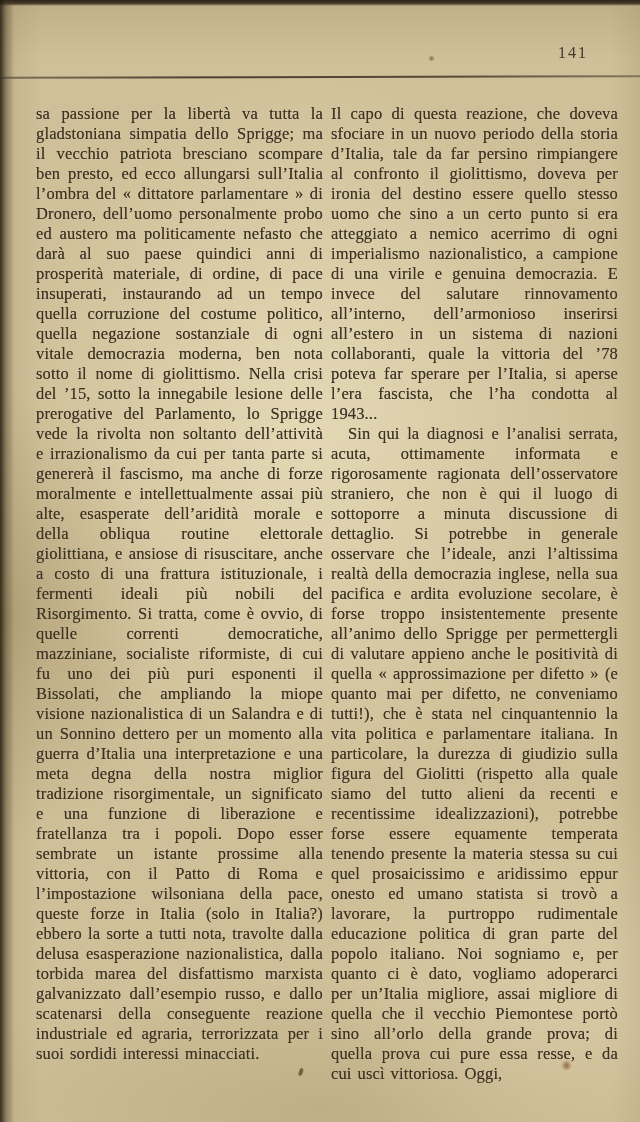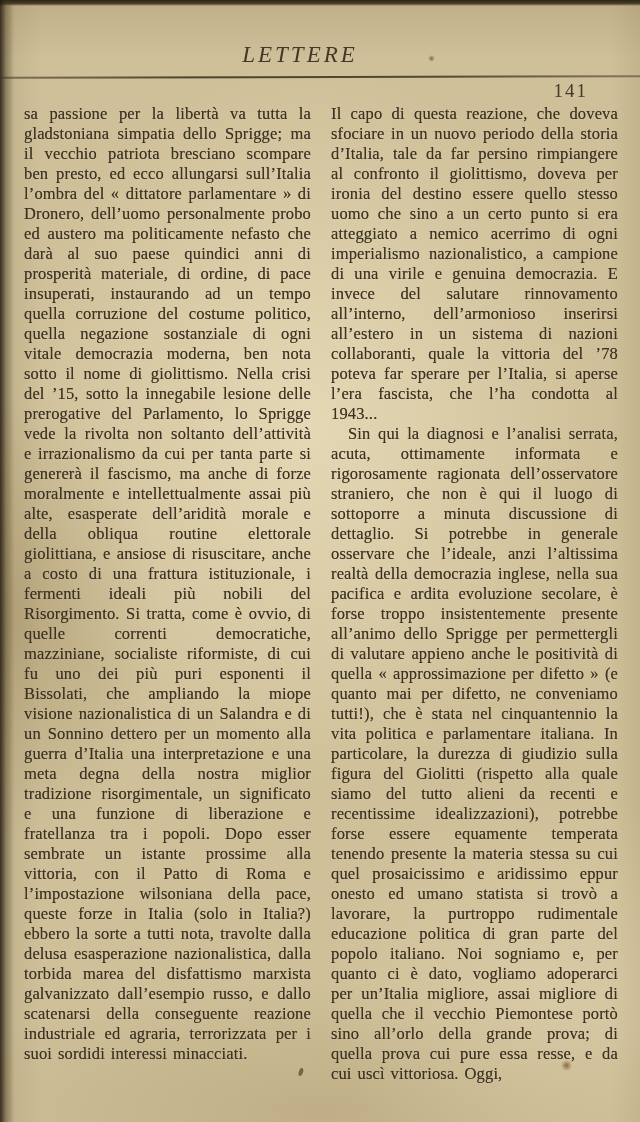--- a/index.html
+++ b/index.html
@@ -37,34 +37,33 @@
   .head-title {
     position: absolute; left: 0; top: 2px; width: 600px;
     text-align: center;
     font-style: italic;
     font-size: 23px;
     letter-spacing: 3px;
     color: #43382a;
   }
   .head-pagenum {
     position: absolute; right: 52px; top: 4px;
-    font-size: 19px;
+    font-size: 16px;
     letter-spacing: 2px;
     color: #43382a;
-    margin-top: 36px;
   }
   .head-rule {
     position: absolute; top: 76px; left: 0; width: 640px; height: 2px;
     background: linear-gradient(90deg, rgba(62,52,35,0.55), rgba(62,52,35,0.9) 30%, rgba(62,52,35,0.85) 70%, rgba(62,52,35,0.5));
     transform: rotate(-0.12deg);
   }
   .column {
     position: absolute; top: 104px; width: 287px;
   }
-  .column.left  { left: 24px;  }
+  .column.left  { left: 36px;  }
   .column.right { left: 331px; font-family: Liberation Serif, serif; }
   .column p {
     margin: 0;
     text-align: justify;
     font-size: 16.5px;
     line-height: 20px;
     color: #3c3224;
     word-spacing: 1.6px;
     letter-spacing: 0.15px;
     text-shadow: 0 0 0.5px rgba(60,50,36,0.55);
@@ -81,21 +80,20 @@
             background: rgba(80,66,42,0.7); border-radius: 40% 60% 60% 40%; transform: rotate(18deg); }
 </style>
 </head>
 <body>
 
 <div class="paper"></div>
 <div class="edge-top"></div>
 <div class="edge-left"></div>
 
 <div class="running-head">
-  <div class="head-title">LETTERE</div>
   <div class="head-pagenum">141</div>
 </div>
 <div class="head-rule"></div>
 
 <div class="column left">
   <p>sa passione per la libertà va tutta la gladstoniana simpatia dello Sprigge; ma il vecchio patriota bresciano scompare ben presto, ed ecco allungarsi sull’Italia l’ombra del « dittatore parlamentare » di Dronero, dell’uomo personalmente probo ed austero ma politicamente nefasto che darà al suo paese quindici anni di prosperità materiale, di ordine, di pace insuperati, instaurando ad un tempo quella corruzione del costume politico, quella negazione sostanziale di ogni vitale democrazia moderna, ben nota sotto il nome di giolittismo. Nella crisi del ’15, sotto la innegabile lesione delle prerogative del Parlamento, lo Sprigge vede la rivolta non soltanto dell’attività e irrazionalismo da cui per tanta parte si genererà il fascismo, ma anche di forze moralmente e intellettualmente assai più alte, esasperate dell’aridità morale e della obliqua routine elettorale giolittiana, e ansiose di risuscitare, anche a costo di una frattura istituzionale, i fermenti ideali più nobili del Risorgimento. Si tratta, come è ovvio, di quelle correnti democratiche, mazziniane, socialiste riformiste, di cui fu uno dei più puri esponenti il Bissolati, che ampliando la miope visione nazionalistica di un Salandra e di un Sonnino dettero per un momento alla guerra d’Italia una interpretazione e una meta degna della nostra miglior tradizione risorgimentale, un significato e una funzione di liberazione e fratellanza tra i popoli. Dopo esser sembrate un istante prossime alla vittoria, con il Patto di Roma e l’impostazione wilsoniana della pace, queste forze in Italia (solo in Italia?) ebbero la sorte a tutti nota, travolte dalla delusa esasperazione nazionalistica, dalla torbida marea del disfattismo marxista galvanizzato dall’esempio russo, e dallo scatenarsi della conseguente reazione industriale ed agraria, terrorizzata per i suoi sordidi interessi minacciati.</p>
 </div>
 
 <div class="column right">
   <p>Il capo di questa reazione, che doveva sfociare in un nuovo periodo della storia d’Italia, tale da far persino rimpiangere al confronto il giolittismo, doveva per ironia del destino essere quello stesso uomo che sino a un certo punto si era atteggiato a nemico acerrimo di ogni imperialismo nazionalistico, a campione di una virile e genuina democrazia. E invece del salutare rinnovamento all’interno, dell’armonioso inserirsi all’estero in un sistema di nazioni collaboranti, quale la vittoria del ’78 poteva far sperare per l’Italia, si aperse l’era fascista, che l’ha condotta al 1943...</p>

